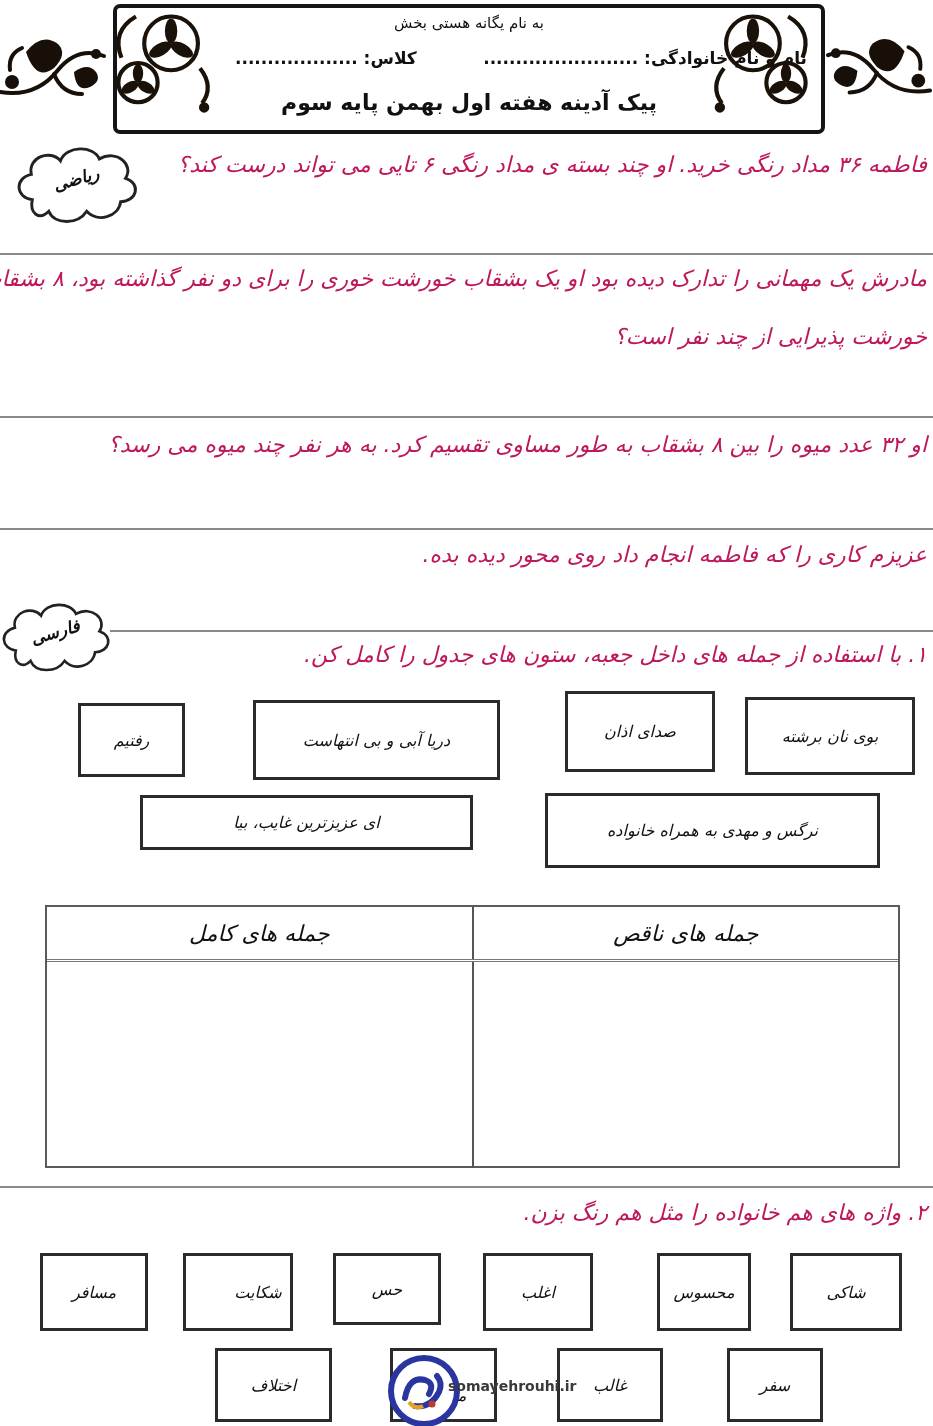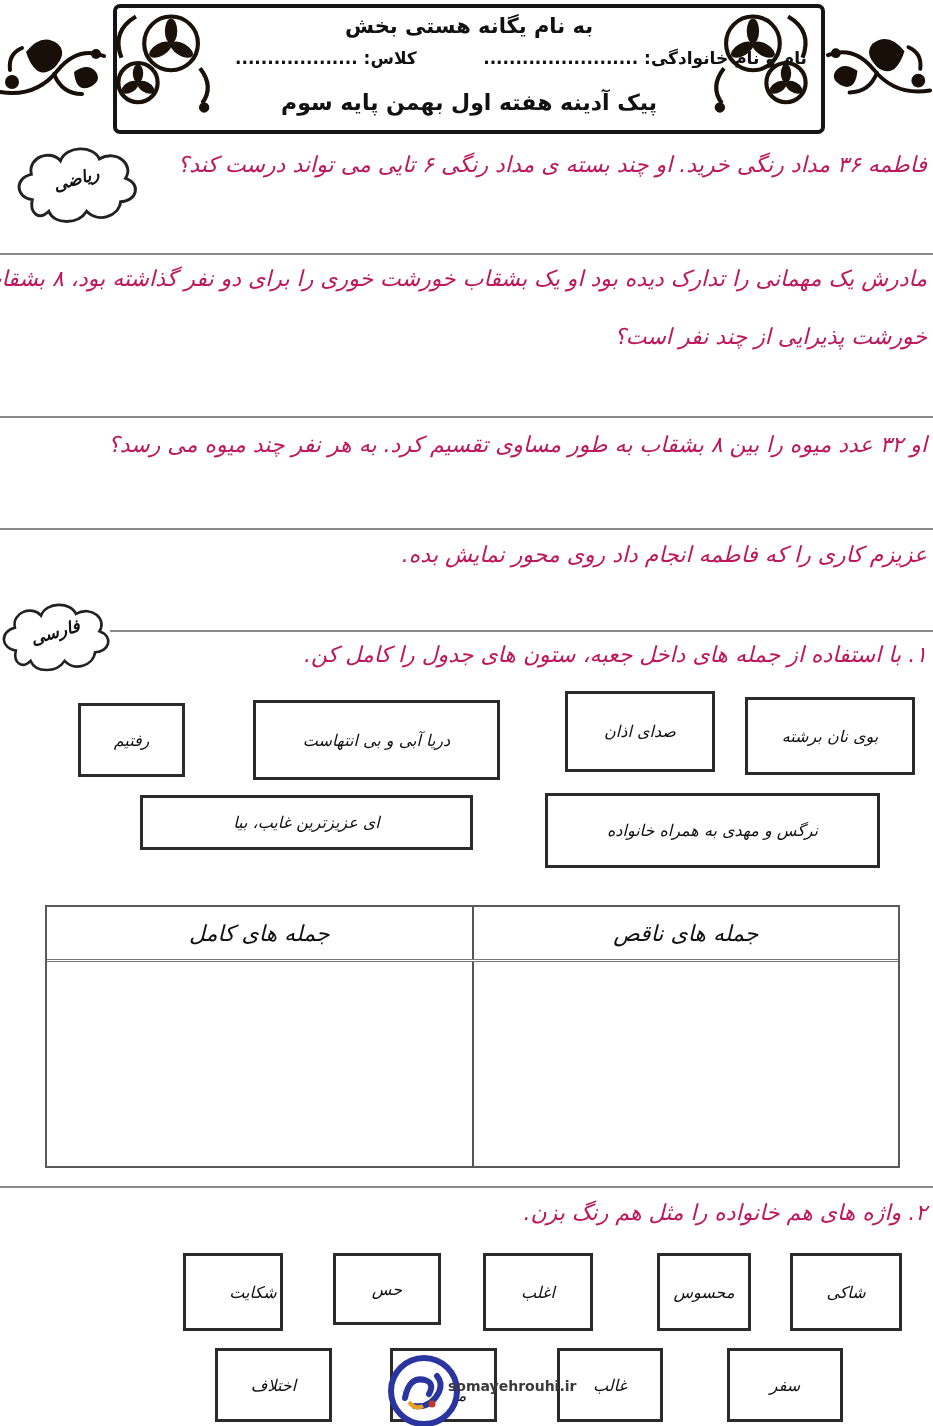--- a/index.html
+++ b/index.html
@@ -13,21 +13,21 @@
     color:#111;
     direction:rtl;
   }
   
   .frame{
     position:absolute;left:113px;top:4px;width:704px;height:122px;
     border:4px solid #151515;border-radius:7px;background:#fff;
   }
   .bismillah{
     position:absolute;top:6px;left:0;width:100%;
-    text-align:center;font-size:21px;font-weight:bold;letter-spacing:.5px;
+    text-align:center;font-size:15px;font-weight:normal;letter-spacing:.5px;
   }
   .name-field{
     position:absolute;top:40px;right:14px;
     font-size:17px;font-weight:bold;white-space:nowrap;
   }
   .class-field{
     position:absolute;top:40px;left:118px;
     font-size:17px;font-weight:bold;white-space:nowrap;
   }
   .sheet-title{
@@ -173,21 +173,21 @@
 
   <div class="q" style="top:266px;">مادرش یک مهمانی را تدارک دیده بود او یک بشقاب خورشت خوری را برای دو نفر گذاشته بود، ۸ بشقاب</div>
   <div class="q" style="top:324px;">خورشت پذیرایی از چند نفر است؟</div>
 
   <div class="sep" style="top:416px;"></div>
 
   <div class="q" style="top:432px;">او ۳۲ عدد میوه را بین ۸ بشقاب به طور مساوی تقسیم کرد. به هر نفر چند میوه می رسد؟</div>
 
   <div class="sep" style="top:528px;"></div>
 
-  <div class="q" style="top:542px;">عزیزم کاری را که فاطمه انجام داد روی محور نمایش بده.</div>
+  <div class="q" style="top:542px;">عزیزم کاری را که فاطمه انجام داد روی محور دیده بده.</div>
 
   <div class="cloud" style="left:-6px;top:594px;width:122px;height:92px;">
     <svg viewBox="0 0 140 100">
       <path d="M25,62 C8,60 6,40 24,36 C20,18 44,10 54,22 C60,6 88,6 94,20 C112,10 130,26 121,40 C138,46 132,64 116,64 C114,80 92,86 81,74 C72,88 48,88 42,74 C32,84 22,76 25,62 Z" fill="#fff" stroke="#222" stroke-width="3"></path>
     </svg>
     <span class="cloud-label">فارسی</span>
   </div>
 
   <div class="sep" style="top:630px;left:110px;width:823px;"></div>
 
@@ -213,23 +213,24 @@
   </div>
 
   <div class="sep" style="top:1186px;"></div>
 
   <div class="q" style="top:1200px;">۲. واژه های هم خانواده را مثل هم رنگ بزن.</div>
 
   <div class="box" style="left:790px;top:1253px;width:112px;height:78px;">شاکی</div>
   <div class="box" style="left:633px;top:1253px;width:94px;height:78px;margin-left:24px;">محسوس</div>
   <div class="box" style="left:483px;top:1253px;width:110px;height:78px;">اغلب</div>
   <div class="box" style="left:333px;top:1253px;width:108px;height:72px;">حس</div>
-  <div class="box" style="left:183px;top:1253px;width:100px;height:78px;padding-left:46px;">شکایت</div>
-
-  <div class="box" style="left:727px;top:1348px;width:116px;height:74px;">سفر</div>
+  <div class="box" style="left:183px;top:1253px;width:110px;height:78px;padding-left:46px;">شکایت</div>
+  <div class="box" style="left:40px;top:1253px;width:108px;height:78px;">مسافر</div>
+
+  <div class="box" style="left:727px;top:1348px;width:96px;height:74px;">سفر</div>
   <div class="box" style="left:557px;top:1348px;width:106px;height:74px;">غالب</div>
   <div class="box" style="left:390px;top:1348px;width:107px;height:74px;align-items:flex-end;padding-bottom:14px;">مختلف</div>
   <div class="box" style="left:215px;top:1348px;width:117px;height:74px;">اختلاف</div>
 
   <svg class="logo" viewBox="0 0 78 78">
     <circle cx="39" cy="39" r="33" fill="#ffffff" stroke="#2a35a0" stroke-width="6"></circle>
     <g stroke="#2a35a0" stroke-width="6" fill="none" stroke-linecap="round">
       <path d="M20,46 Q24,24 40,28 Q50,31 44,42"></path>
       <path d="M30,54 Q46,56 54,40 Q58,31 52,24"></path>
     </g>

